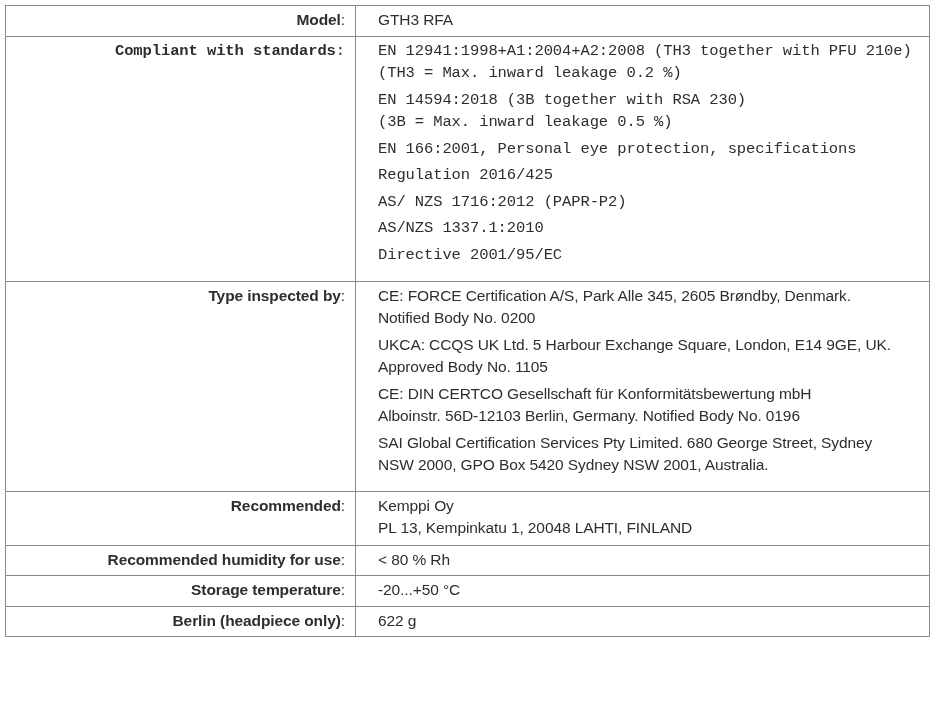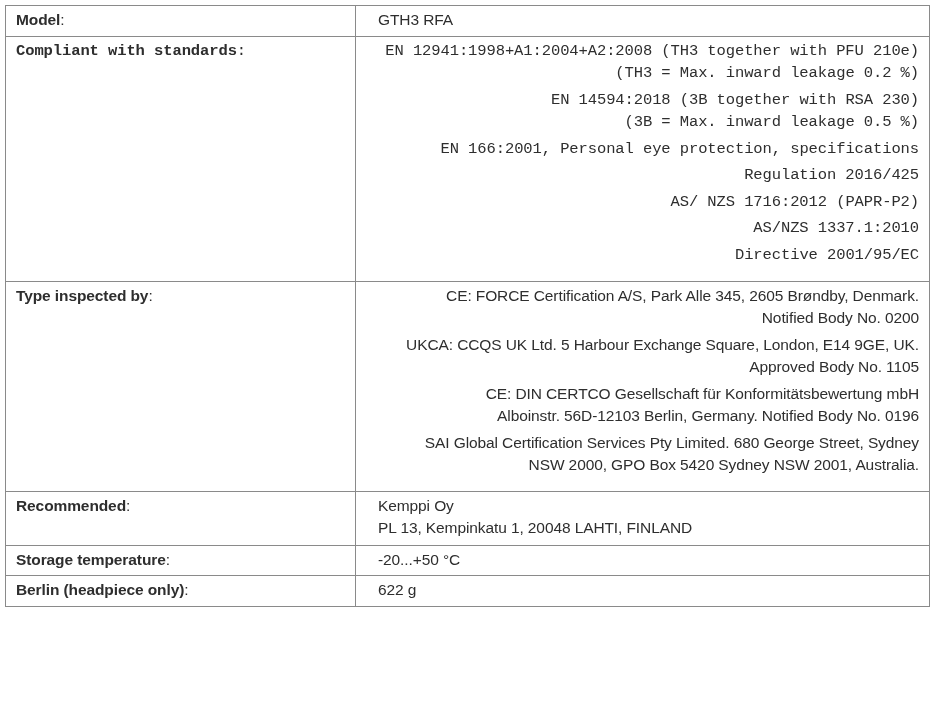--- a/index.html
+++ b/index.html
@@ -14,38 +14,38 @@
       border-collapse: collapse;
       table-layout: fixed;
       font-size: 15.5px;
       letter-spacing: -0.1px;
     }
     .spec-table td {
       border: 1.5px solid #8a8a8a;
       vertical-align: top;
       padding: 0 10px 0 10px;
     }
-    .spec-table td.label-cell { width: 329px; }
+    .spec-table td.label-cell { width: 329px; text-align: right; }
     .label { font-weight: bold; display: block; padding-top: 4px; line-height: 20px; }
     .label .colon { font-weight: normal; }
     .entry { display: block; line-height: 22.5px; padding-top: 3px; padding-bottom: 2px; margin-left: 12px; }
     .entry .line { display: block; white-space: nowrap; }
     .value-cell { padding-bottom: 2px !important; }
 
     tr.r-model td { height: 27px; }
     tr.r-compliant td { height: 242px; font-family: Liberation Mono, monospace; }
     tr.r-type td { height: 207px; }
     tr.r-manufacturer td { height: 51px; }
     tr.r-op td { height: 26px; }
     tr.r-hum td { height: 27px; }
     tr.r-storage td { height: 27px; }
     tr.r-materials td { height: 60px; }
     tr.r-weight td { height: 27px; }
 
-    tr.r-compliant .entry, tr.r-type .entry { padding-top: 3px; padding-bottom: 1px; text-align: right; }
+    tr.r-compliant .entry, tr.r-type .entry { padding-top: 3px; padding-bottom: 1px; }
     tr.r-materials .entry { padding-top: 3px; padding-bottom: 4px; }
   </style>
 </head>
 <body>
 
 <table class="spec-table">
   <tbody>
 
     <tr class="r-model">
       <td class="label-cell">
@@ -119,20 +119,30 @@
       </td>
       <td class="value-cell">
         <span class="entry">
           <span class="line">Kemppi Oy</span>
           <span class="line">PL 13, Kempinkatu 1, 20048 LAHTI, FINLAND</span>
         </span>
       </td>
     </tr>
 
 
+    <tr class="r-hum">
+      <td class="label-cell">
+        <span class="label"><span>Recommended humidity for use</span><span class="colon">:</span></span>
+      </td>
+      <td class="value-cell">
+        <span class="entry">
+          <span class="line">&lt; 80 % Rh</span>
+        </span>
+      </td>
+    </tr>
 
     <tr class="r-storage">
       <td class="label-cell">
         <span class="label"><span>Storage temperature</span><span class="colon">:</span></span>
       </td>
       <td class="value-cell">
         <span class="entry">
           <span class="line">-20...+50 °C</span>
         </span>
       </td>

